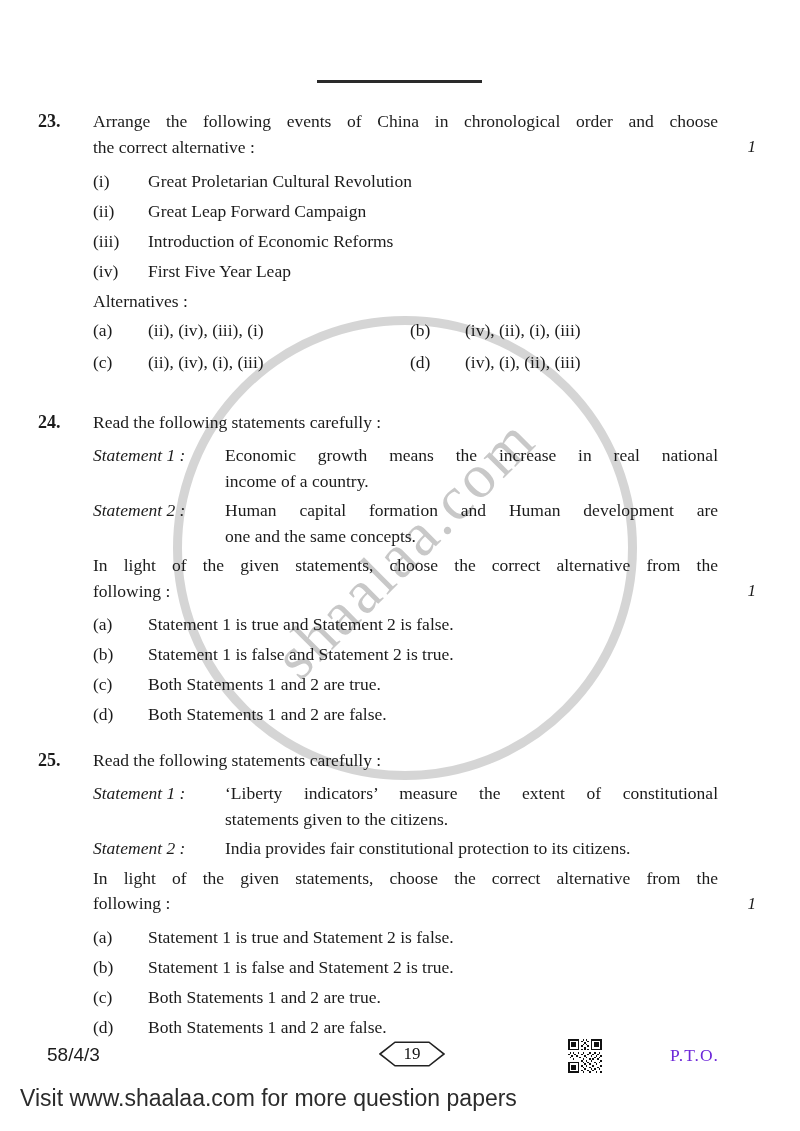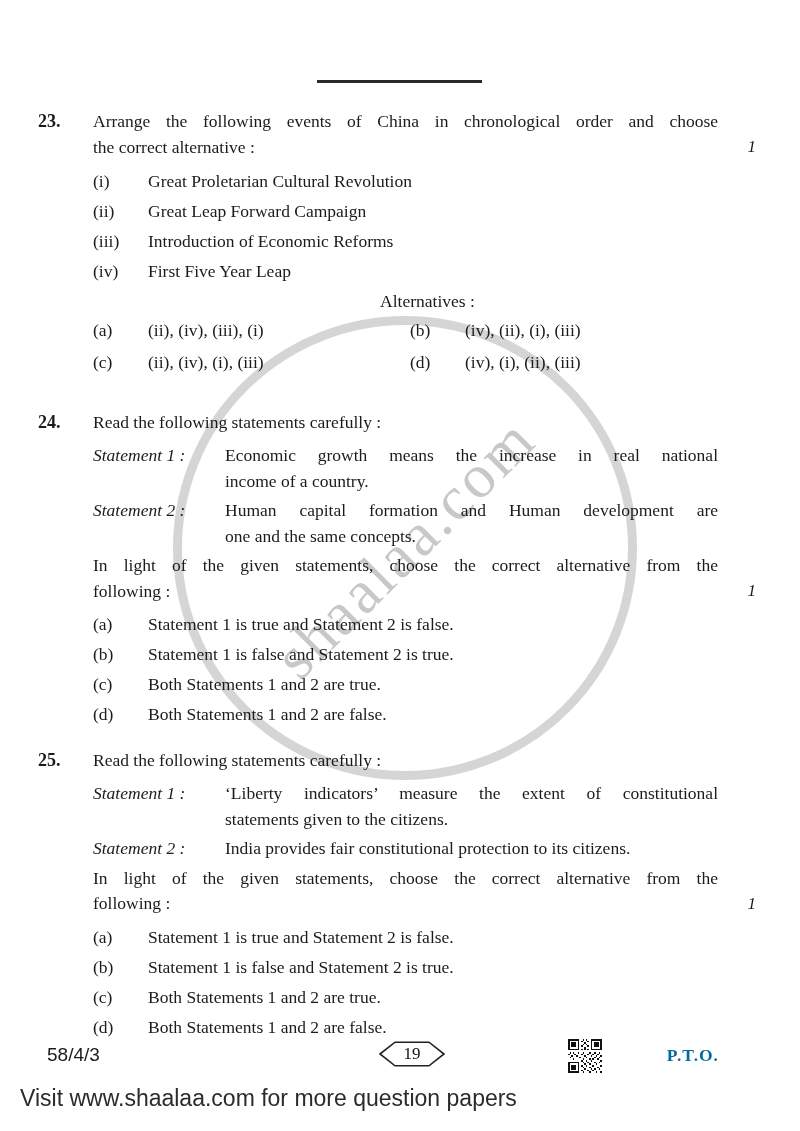--- a/index.html
+++ b/index.html
@@ -35,21 +35,21 @@
   .q-text { width:625px; }
   .q-text .line { line-height:26px; }
   .stretch { text-align:justify; text-align-last:justify; }
   .q-mark { flex:1; text-align:right; font-style:italic; font-size:17px;
             line-height:26px; align-self:flex-end; padding-right:6px; }
 
   .q-items { margin-left:55px; margin-top:6px; }
   .item { display:flex; line-height:30px; }
   .item-label { width:55px; }
 
-  .alt-heading { margin-left:55px; line-height:30px;text-align:center; }
+  .alt-heading { margin-left:55px; line-height:30px; }
   .alt-grid { margin-left:55px; margin-top:2px; display:grid;
               grid-template-columns:55px 262px 55px auto; row-gap:8px; line-height:24px; }
 
   .intro-row { display:flex; }
   .intro-text { width:625px; line-height:26px; }
 
   .statements { margin-left:55px; margin-top:8px; }
   .statement { display:flex; margin-bottom:4px; }
   .stmt-label { width:132px; font-style:italic; line-height:25.5px; }
   .stmt-lines { width:493px; }
@@ -66,22 +66,22 @@
   
   .footer { position:absolute; left:12px; top:1038px; width:737px; height:40px; z-index:1; }
   .paper-code { position:absolute; left:35px; top:6px;
                 font-family:"Liberation Sans", sans-serif; font-size:19px; color:#1b1b1b; }
   .page-badge { position:absolute; left:367px; top:3px; width:66px; height:26px; }
   .page-badge svg { position:absolute; left:0; top:0; }
   .page-badge .num { position:absolute; left:0; top:0; width:66px; height:26px;
                      display:flex; align-items:center; justify-content:center;
                      font-size:17px; color:#111; }
   .qr { position:absolute; left:556px; top:1px; width:34px; height:34px; }
-  .pto { position:absolute; right:30px; top:7px; font-weight:bold;
-         font-size:17.5px; letter-spacing:1px; color:#0369a1; }
+  .pto { position:absolute; right:30px; top:7px; font-weight:normal;
+         font-size:17.5px; letter-spacing:1px; color:#6d28d9; }
 
   .banner { position:absolute; left:20px; top:1085px; z-index:1;
             font-family:"Liberation Sans", sans-serif; font-size:23px; color:#2b2b2b; }
 </style>
 </head>
 <body>
 
 <div class="page">
 
   <div class="top-rule"></div>

